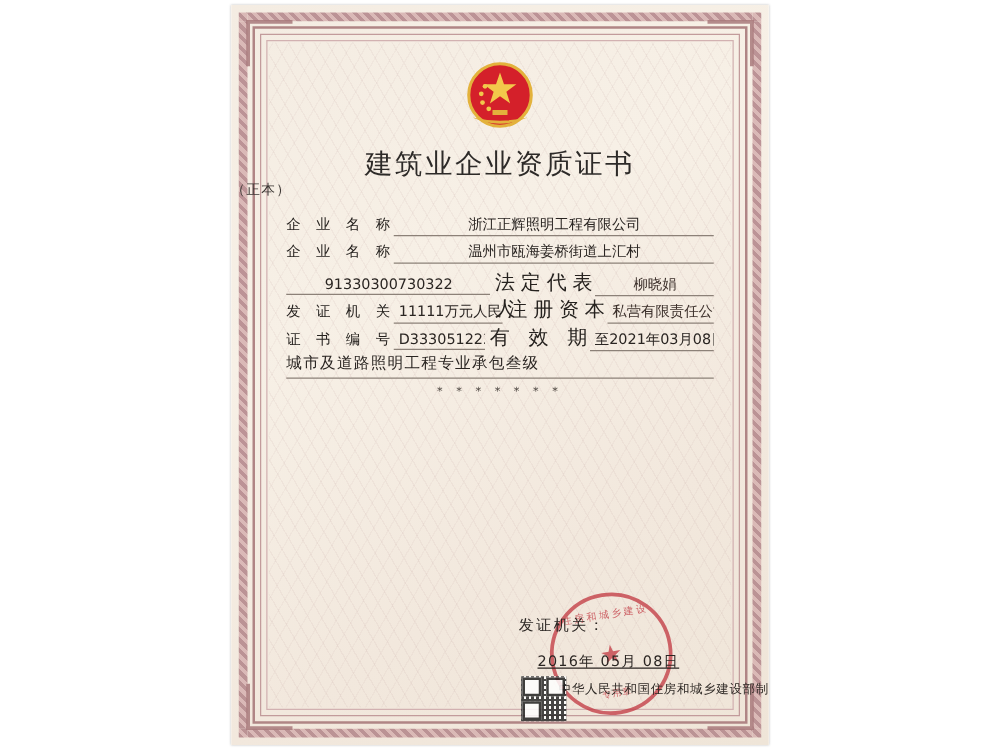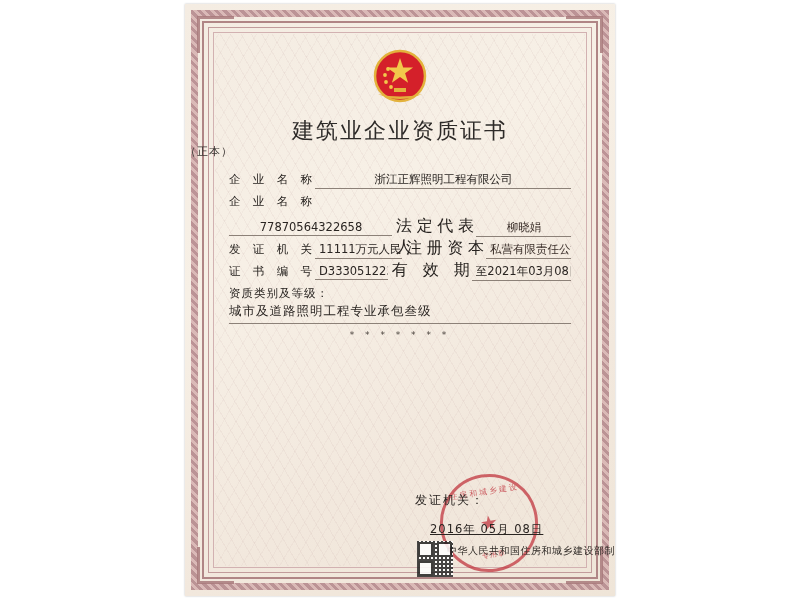--- a/index.html
+++ b/index.html
@@ -305,43 +305,43 @@
 
     <div class="fields">
 
       <div class="row">
         <div class="lbl">企业名称</div>
         <div class="val center">浙江正辉照明工程有限公司</div>
       </div>
 
       <div class="row">
         <div class="lbl">企业名称</div>
+        <div class="val center">温州市瓯海姜桥街道上汇村</div>
       </div>
 
       <div class="row row2">
-        <div class="val center">77870564322658</div>
+        <div class="val center">91330300730322</div>
         <div class="lbl2">法定代表人</div>
         <div class="val center handwritten">柳晓娟</div>
       </div>
 
       <div class="row row2">
         <div class="lbl">发证机关</div>
         <div class="val center">11111万元人民币</div>
         <div class="lbl2">注册资本</div>
         <div class="val center handwritten">私营有限责任公司</div>
       </div>
 
       <div class="row row2">
         <div class="lbl">证书编号</div>
         <div class="val center">D333051223</div>
         <div class="lbl2">有效期</div>
         <div class="val center">至2021年03月08日</div>
       </div>
 
-      <div class="scope-label">资质类别及等级：</div>
       <div class="scope-line">城市及道路照明工程专业承包叁级</div>
       <div class="scope-stars">* * * * * * *</div>
     </div>
 
     <div class="seal">
       <div class="seal-ring"></div>
       <div class="seal-text-top">住房和城乡建设</div>
       <div class="seal-star">★</div>
       <div class="seal-text-bottom">专用章</div>
     </div>

